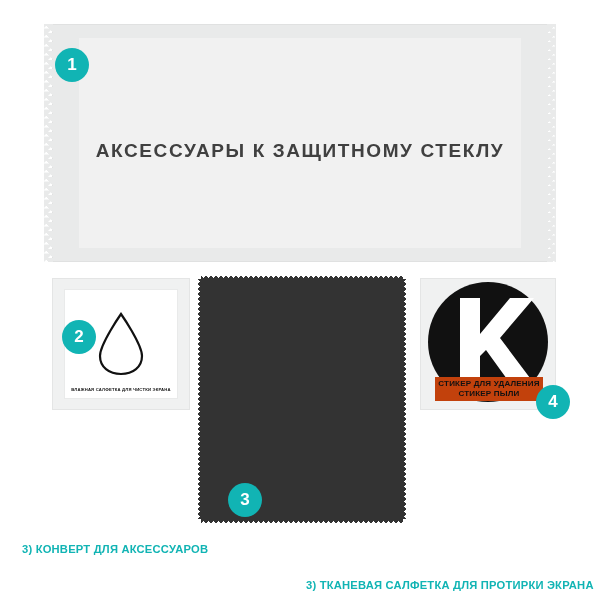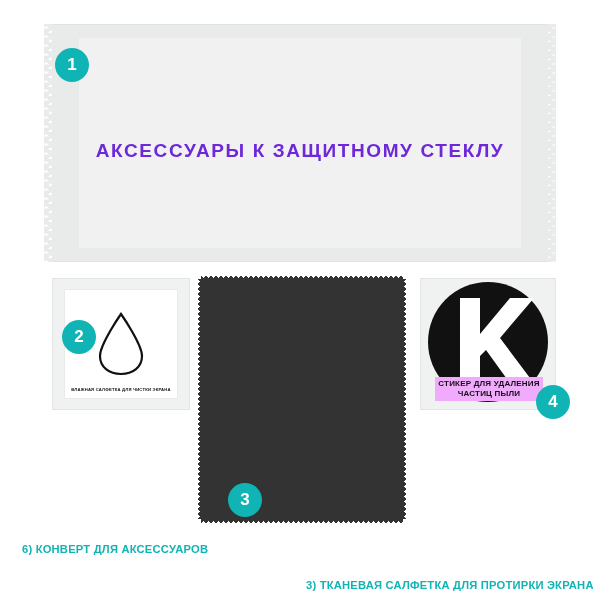--- a/index.html
+++ b/index.html
@@ -89,21 +89,21 @@
   }
   .env-title {
     position: absolute;
     left: 0;
     right: 0;
     top: 115px;
     text-align: center;
     font-size: 19px;
     font-weight: bold;
     letter-spacing: 1.6px;
-    color: #6d28d9;
+    color: #404040;
   }
   .badge-1 { left: 55px; top: 48px; }
 
   
   .wipe {
     position: absolute;
     left: 52px;
     top: 278px;
     width: 138px;
     height: 132px;
@@ -203,21 +203,21 @@
     position: absolute;
     left: 14px;
     right: 12px;
     bottom: 8px;
     text-align: center;
     font-size: 8px;
     font-weight: bold;
     color: #111111;
     line-height: 1.25;
     letter-spacing: 0.2px;
-    background: #f0abfc;
+    background: #c2410c;
     padding: 2px 0;
   }
   .badge-4 { left: 536px; top: 385px; }
 
   
   .legend {
     position: absolute;
     left: 22px;
     top: 540px;
     width: 560px;
@@ -275,28 +275,28 @@
 
   <div class="sticker">
     <div class="sticker-k">
       <svg width="124" height="124" viewBox="0 0 124 124">
         <circle cx="62" cy="62" r="60" fill="#111111"></circle>
         <path d="M34 18 L54 18 L54 54 L84 18 L108 18 L74 58 L110 106 L86 106 L60 70 L54 76 L54 106 L34 106 Z" fill="#ffffff"></path>
       </svg>
     </div>
     <div class="sticker-caption">
       <div>СТИКЕР ДЛЯ УДАЛЕНИЯ</div>
-      <div>ЧАСТИЦ ПЫЛИ</div>
+      <div>СТИКЕР ПЫЛИ</div>
     </div>
   </div>
   <div class="badge badge-4">4</div>
 
   <div class="legend">
     <div class="legend-col legend-col-left">
-      <div class="legend-line">6) КОНВЕРТ ДЛЯ АКСЕССУАРОВ</div>
+      <div class="legend-line">3) КОНВЕРТ ДЛЯ АКСЕССУАРОВ</div>
     </div>
     <div class="legend-col legend-col-right">
       <div class="legend-line">3) ТКАНЕВАЯ САЛФЕТКА ДЛЯ ПРОТИРКИ ЭКРАНА</div>
       <div class="legend-line">4) КЛЕЙКИЙ СТИКЕР ДЛЯ УДАЛЕНИЯ ЧАСТИЦ ПЫЛИ</div>
     </div>
   </div>
 
 </div>
 
 </body></html>

